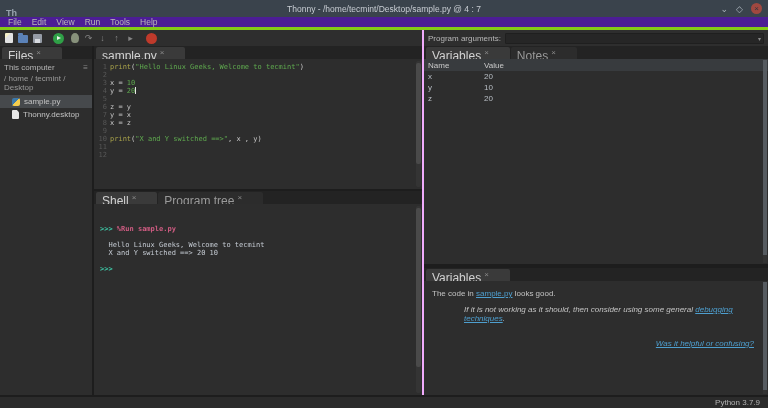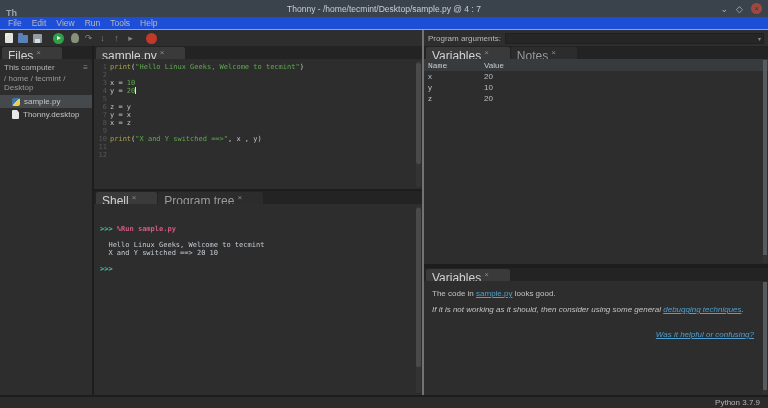--- a/index.html
+++ b/index.html
@@ -11,28 +11,28 @@
   .titlebar { height:17px; background:#3a434c; display:flex; align-items:center;
               padding:0 6px; flex:none; position:relative; }
   .logo { color:#98a3ad; font-size:9px; font-weight:bold;margin-top:8px; }
   .title { position:absolute; left:0; right:0; text-align:center; color:#c9ced4; font-size:8.5px; pointer-events:none; }
   .wincontrols { margin-left:auto; display:flex; align-items:center; gap:8px; z-index:2; }
   .wc { color:#aab3bb; font-size:9px; line-height:10px; cursor:default; }
   .wc-close { width:11px; height:11px; border-radius:50%; background:#a04840; color:#30373f;
               font-size:8px; display:flex; align-items:center; justify-content:center; }
 
   
-  .menubar { height:13px; background:#1d4ed8; display:flex; align-items:center; gap:2px;
-             padding:0 4px; flex:none; border-bottom:1px solid #84cc16; }
+  .menubar { height:13px; background:#4c1d95; display:flex; align-items:center; gap:2px;
+             padding:0 4px; flex:none; border-bottom:3px solid #84cc16; }
   .menu-item { color:#b9b9b9; font-size:8.5px; padding:1px 4px; }
 
   
   .main { flex:1; display:flex; min-height:0; }
   .left-region { width:422px; flex:none; display:flex; flex-direction:column; }
-  .right-region { flex:1; display:flex; flex-direction:column; border-left:2px solid #737373; }
+  .right-region { flex:1; display:flex; flex-direction:column; border-left:2px solid #f0abfc; }
 
   
   .toolbar { height:16px; background:#2e2e2e; display:flex; align-items:center; gap:5px; padding:0 5px; flex:none; }
   .tbi { display:inline-flex; align-items:center; justify-content:center; }
   .icon-new { width:8px; height:10px; background:linear-gradient(135deg,#f5f0c8 0%,#f5f0c8 30%,#e3e3e3 30%); border-radius:1px; }
   .icon-open { width:10px; height:8px; background:#5b82b8; border-radius:1px; position:relative; margin-top:2px; }
   .icon-open::before { content:""; position:absolute; top:-2px; left:0; width:5px; height:2px; background:#5b82b8; border-radius:1px 1px 0 0; }
   .icon-save { width:9px; height:9px; background:#969ca6; border-radius:1px; position:relative; }
   .icon-save::after { content:""; position:absolute; bottom:0; left:2px; width:5px; height:4px; background:#d8dbe0; }
   .icon-run { width:11px; height:11px; border-radius:50%; background:#2fa047; margin-left:6px; position:relative; }
@@ -91,31 +91,31 @@
   .args-row { height:16px; background:#2e2e2e; display:flex; align-items:center; gap:4px;
               padding:0 4px; flex:none; }
   .args-label { color:#b8b8b8; font-size:8px; flex:none; }
   .args-input { flex:1; height:11px; background:#262626; border:1px solid #1f1f1f; border-radius:1px;
                 display:flex; align-items:center; justify-content:flex-end; padding-right:2px; }
   .args-caret { color:#8a8a8a; font-size:6px; }
 
   .vars-section { height:222px; flex:none; display:flex; flex-direction:column; border-bottom:4px solid #1d1d1d; }
   .vars-table { flex:1; background:#2d2d2d; font-size:8px; position:relative; }
   .vars-header { display:flex; background:#383b3e; color:#c9c9c9; height:12px; align-items:center; }
-  .vars-header .cell-name { width:60px; padding-left:4px;font-family:Liberation Mono, monospace; }
+  .vars-header .cell-name { width:60px; padding-left:4px; }
   .vars-row { display:flex; height:11px; align-items:center; color:#b9bfc6; }
   .vars-row .cell-name { width:60px; padding-left:4px; }
   .side-scroll { position:absolute; right:1px; top:1px; bottom:1px; width:4px; background:#333; }
   .side-scroll .thumb { position:absolute; left:0; width:4px; background:#565b60; }
 
   .assistant-section { flex:1; display:flex; flex-direction:column; min-height:0; }
   .assistant-body { flex:1; background:#2d2d2d; position:relative; padding:8px 14px 0 8px;
                     font-size:8px; color:#c3c3c3; }
   .assistant-body p { margin-bottom:7px; }
-  .assist-italic { font-style:italic; }
+  .assist-italic { font-style:italic;margin-left:32px; }
   .link { color:#4e9fcf; text-decoration:underline; cursor:pointer; }
   .feedback { text-align:right; margin-top:16px; font-style:italic; }
 
   
   .statusbar { height:13px; background:#2b2b2b; border-top:2px solid #1d1d1d; display:flex;
                align-items:center; justify-content:flex-end; padding:0 8px; flex:none; }
   .pyver { color:#b2b2b2; font-size:8px; }
 </style>
 </head>
 <body>

